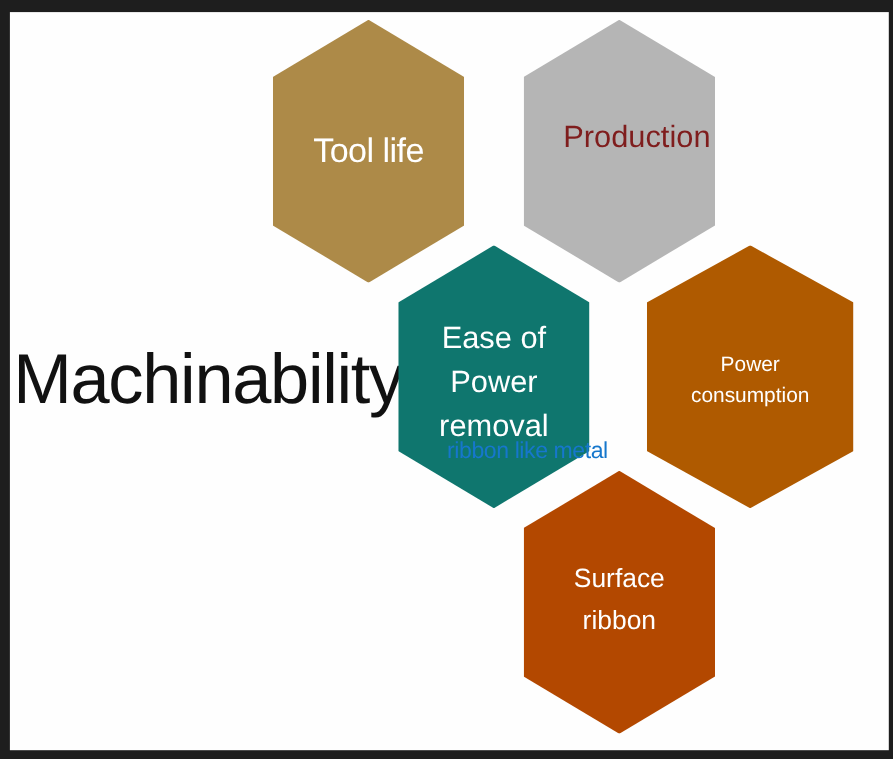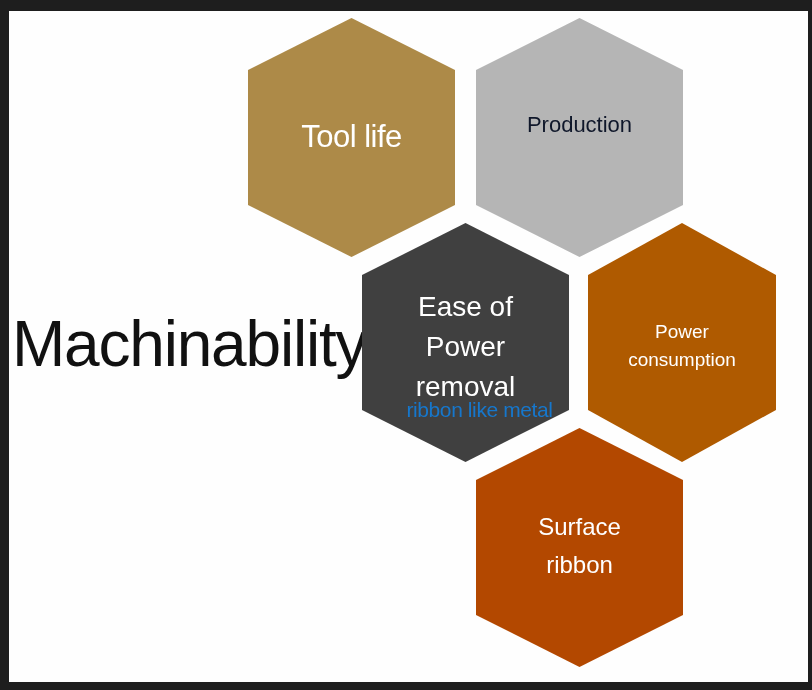--- a/index.html
+++ b/index.html
@@ -12,21 +12,21 @@
   }
   .slide {
     position: absolute;
     left: 9px; top: 11px;
     width: 799px; height: 671px;
     background: #fefefe;
     overflow: hidden;
   }
   .hex {
     position: absolute;
-    width: 207px;
+    width: 174px;
     height: 239px;
     clip-path: polygon(50% 0%, 100% 21.8%, 100% 78.2%, 50% 100%, 0% 78.2%, 0% 21.8%);
   }
   .hex-text {
     position: absolute;
     left: 0; width: 100%;
     text-align: center;
     color: #ffffff;
     white-space: nowrap;
   }
@@ -57,26 +57,26 @@
 
   <div class="title">Machinability</div>
 
   <div class="hex" style="left:239px; top:7px; background:#AD8A48;">
     <div class="hex-text" style="top:101px; font-size:31px; letter-spacing:-0.5px;">
       <span>Tool life</span>
     </div>
   </div>
 
   <div class="hex" style="left:467px; top:7px; background:#B5B5B5;">
-    <div class="hex-text" style="top:93px; font-size:22px; line-height:28px; color:#0f172a;">
+    <div class="hex-text" style="top:93px; font-size:28px; line-height:28px; color:#7f1d1d;margin-left:16px;">
       <span>Production</span>
     </div>
   </div>
 
-  <div class="hex" style="left:353px; top:212px; background:#404040;">
+  <div class="hex" style="left:353px; top:212px; background:#0f766e;">
     <div class="hex-text" style="top:64px; font-size:28px; line-height:40px;">
       <span>Ease of</span>
       <span>Power</span>
       <span>removal</span>
     </div>
   </div>
 
   <div class="hex" style="left:579px; top:212px; width:188px; background:#AF5A00;">
     <div class="hex-text" style="top:95px; font-size:19px; line-height:28px;">
       <span>Power</span>

